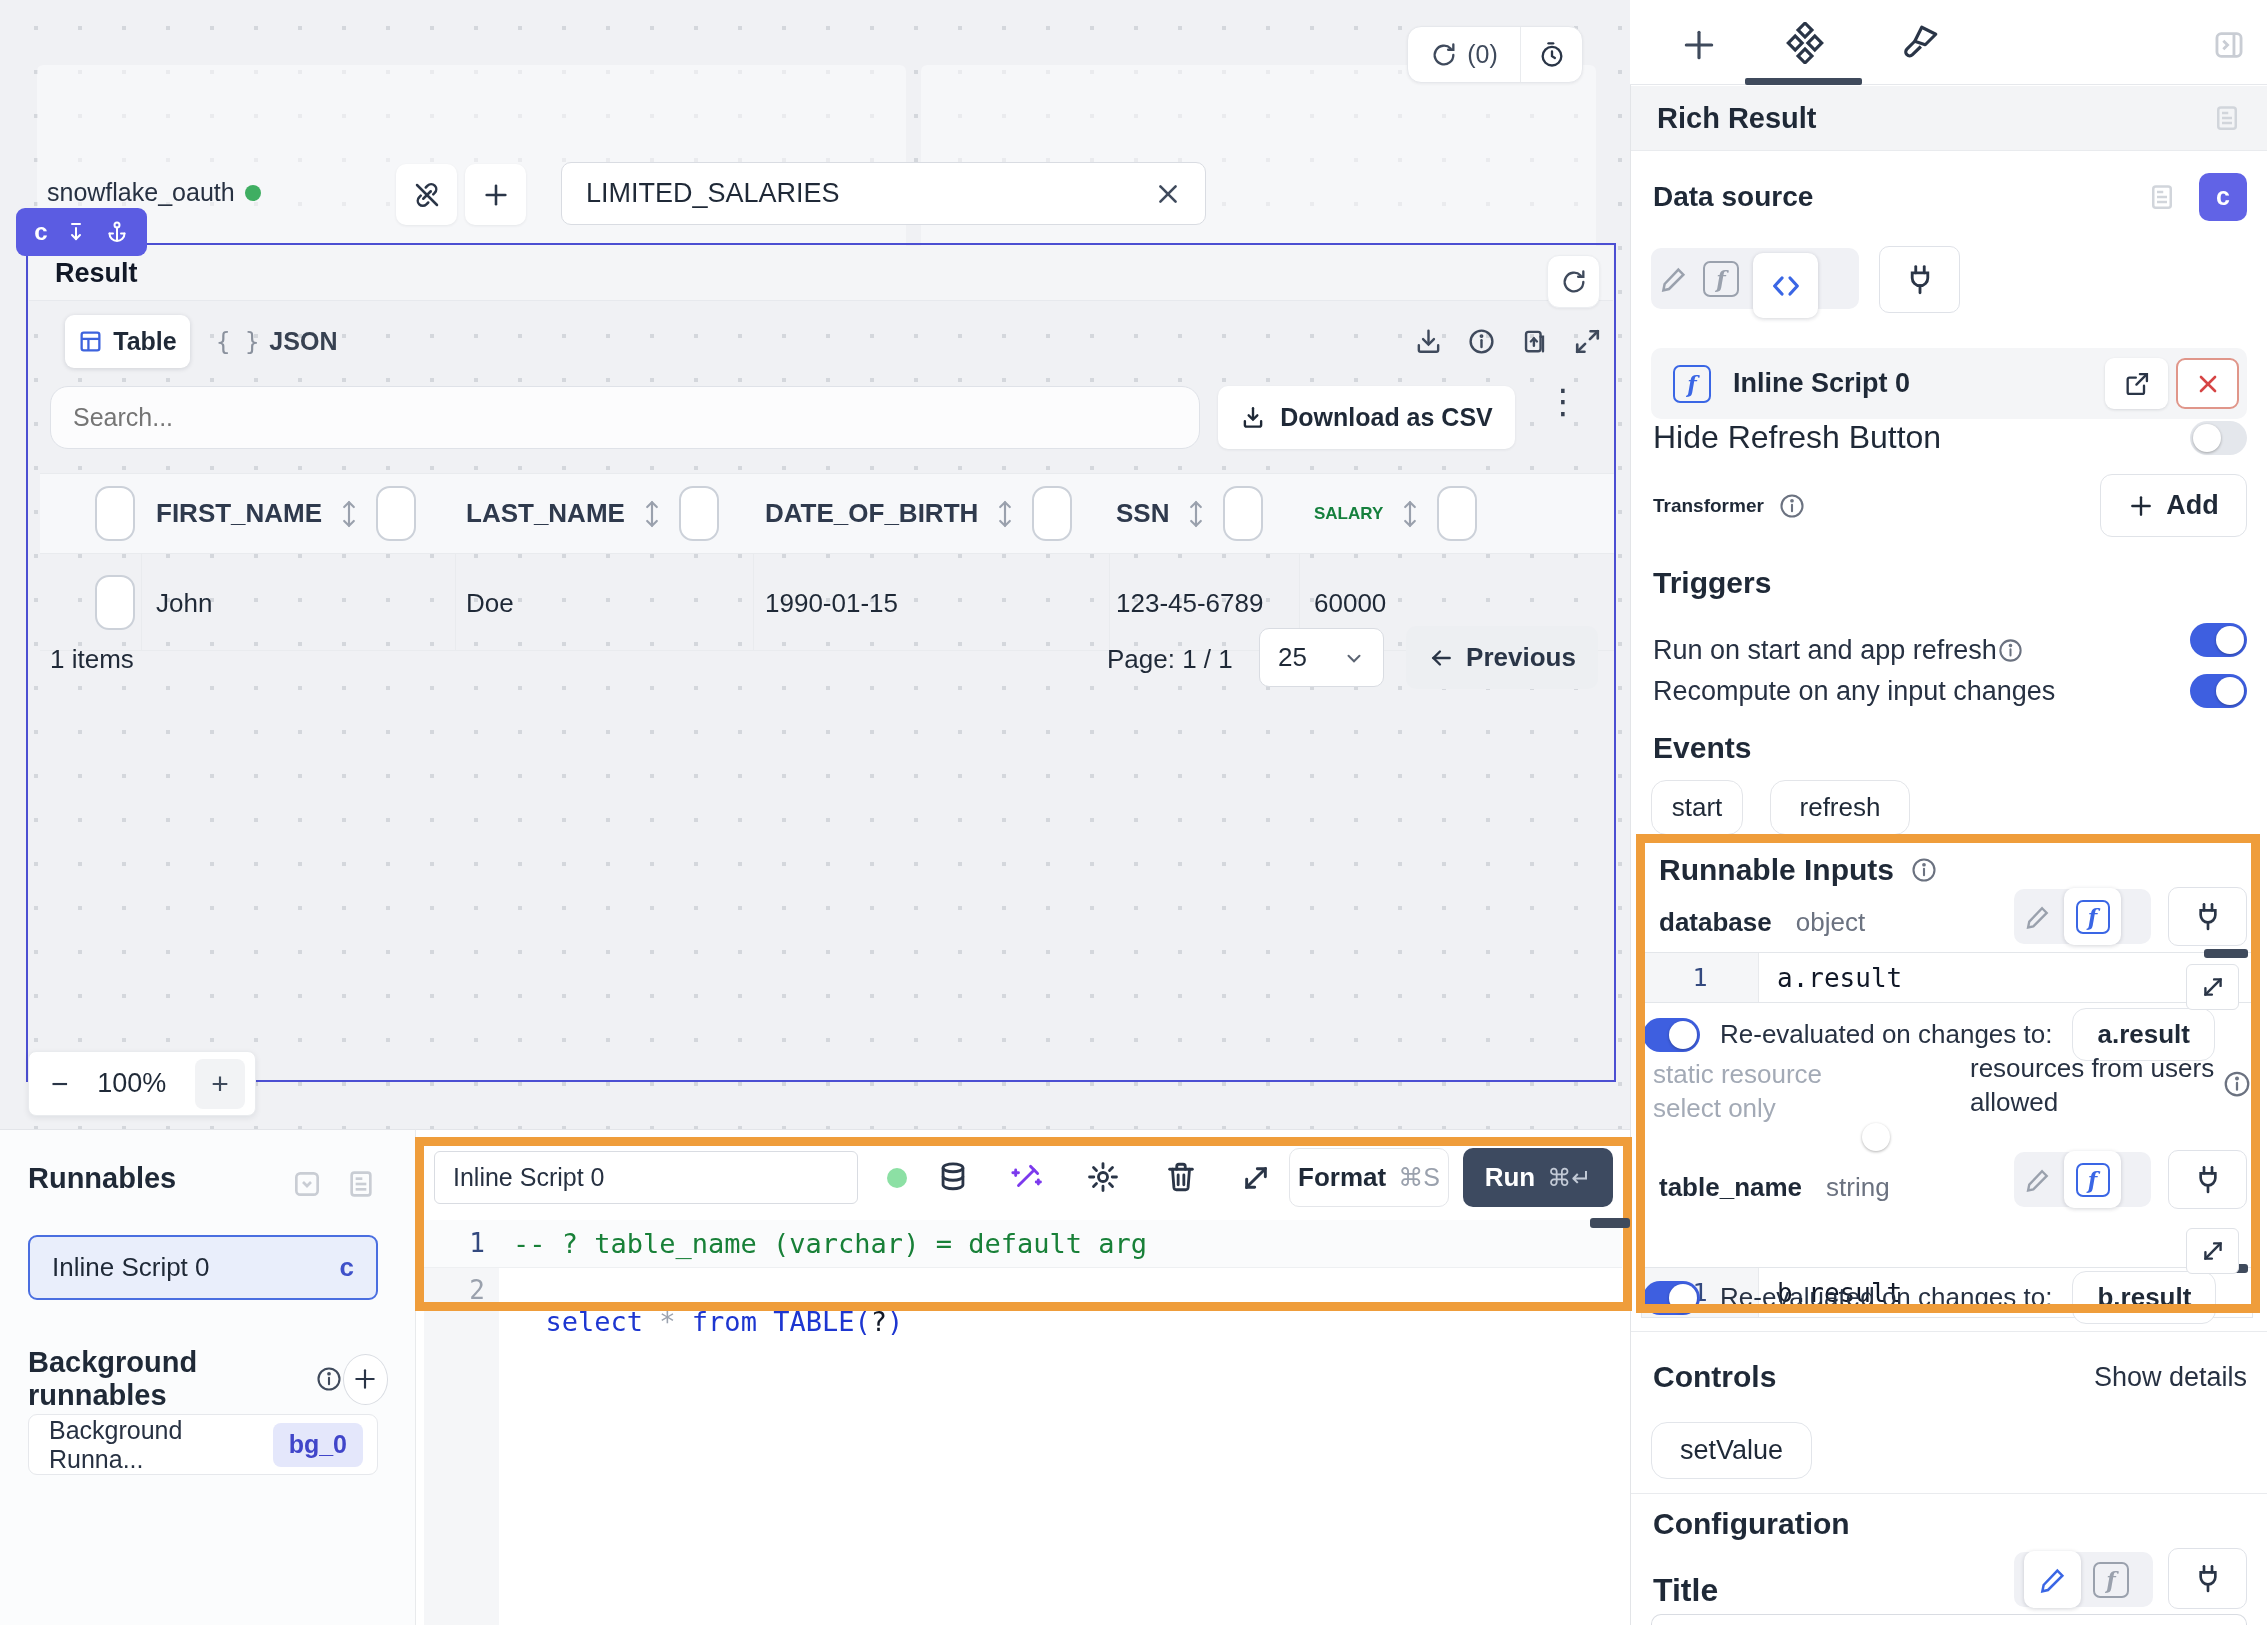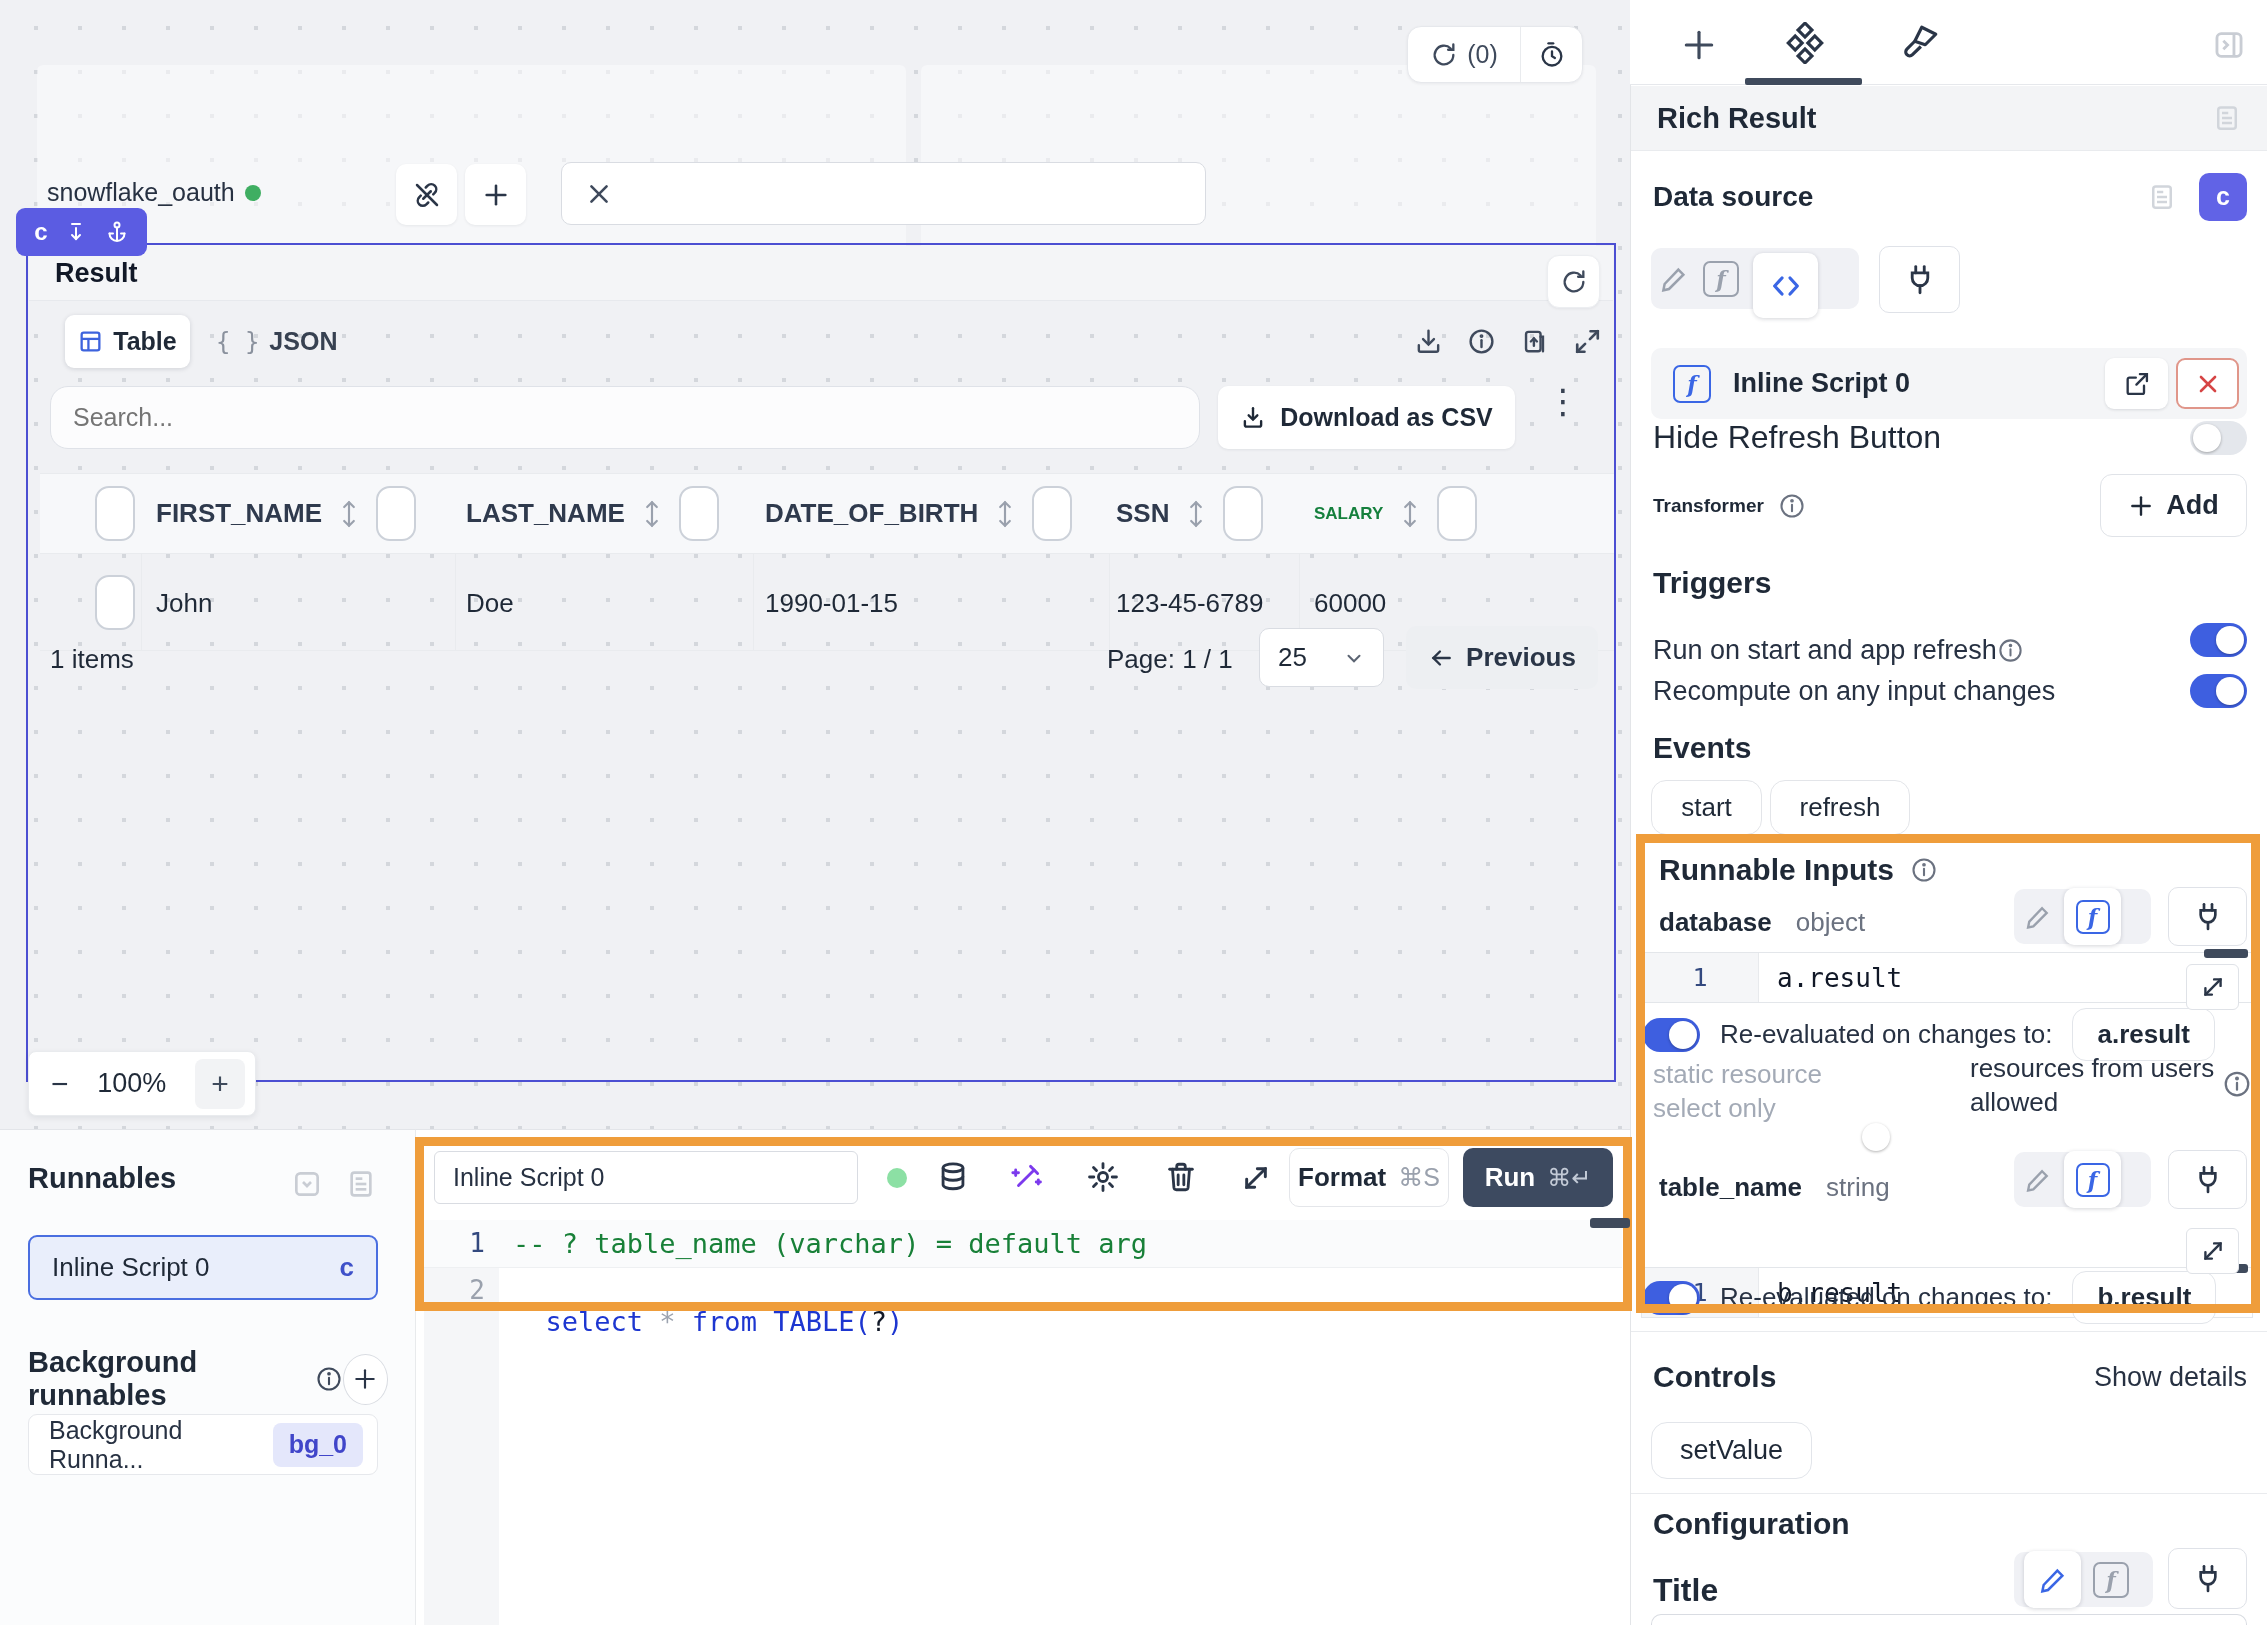--- a/index.html
+++ b/index.html
@@ -101,20 +101,21 @@
 </div>
 <div class="abs row" style="left:465px;top:164px;width:61px;height:61px;background:#fff;border-radius:10px;justify-content:center;box-shadow:0 1px 3px rgba(15,23,42,.07);">
   <span>
       <svg width="28" height="28" viewBox="0 0 24 24" fill="none" stroke="#2a3547" stroke-width="2.2" stroke-linecap="round">
         <line x1="12" y1="4" x2="12" y2="20"></line>
         <line x1="4" y1="12" x2="20" y2="12"></line>
       </svg>
     </span>
 </div>
 <div class="abs row" style="left:561px;top:162px;width:645px;height:63px;background:#fff;border:1.5px solid #d9dce2;border-radius:10px;padding:0 24px;justify-content:space-between;">
+  <input style="border: none; outline: none; font-size: 27px; color: rgb(31, 41, 55); width: 515px; font-family: &quot;Liberation Sans&quot;, sans-serif;" value="LIMITED_SALARIES">
   <span>
       <svg width="26" height="26" viewBox="0 0 24 24" fill="none" stroke="#3f4a5c" stroke-width="2.4" stroke-linecap="round">
         <line x1="5" y1="5" x2="19" y2="19"></line>
         <line x1="19" y1="5" x2="5" y2="19"></line>
       </svg>
     </span>
 </div>
 
 
 <div class="abs" style="left:26px;top:243px;width:1590px;height:839px;border:2.5px solid #4c4fd2;"></div>
@@ -581,21 +582,21 @@
 </div>
 <div class="abs row" style="left:1653px;top:669px;width:594px;height:44px;justify-content:space-between;">
   <span style="font-size:27px;color:#273142;">Recompute on any input changes</span>
   <span class="tg on">
       <span class="knob"></span>
     </span>
 </div>
 
 
 <span class="abs" style="left:1653px;top:731px;font-weight:700;font-size:30px;color:#1f2937;">Events</span>
-<div class="abs row" style="left:1651px;top:780px;width:111px;height:55px;background:#fff;border:1.5px solid #e3e5e9;border-radius:15px;justify-content:center;">
+<div class="abs row" style="left:1651px;top:780px;width:92px;height:55px;background:#fff;border:1.5px solid #e3e5e9;border-radius:15px;justify-content:center;">
   <span style="font-size:26px;color:#1f2937;">start</span>
 </div>
 <div class="abs row" style="left:1770px;top:780px;width:140px;height:55px;background:#fff;border:1.5px solid #e3e5e9;border-radius:15px;justify-content:center;">
   <span style="font-size:26px;color:#1f2937;">refresh</span>
 </div>
 
 
 <div class="abs orange" style="left:1636px;top:834px;width:624px;height:479px;z-index:8;pointer-events:none;"></div>
 
 

